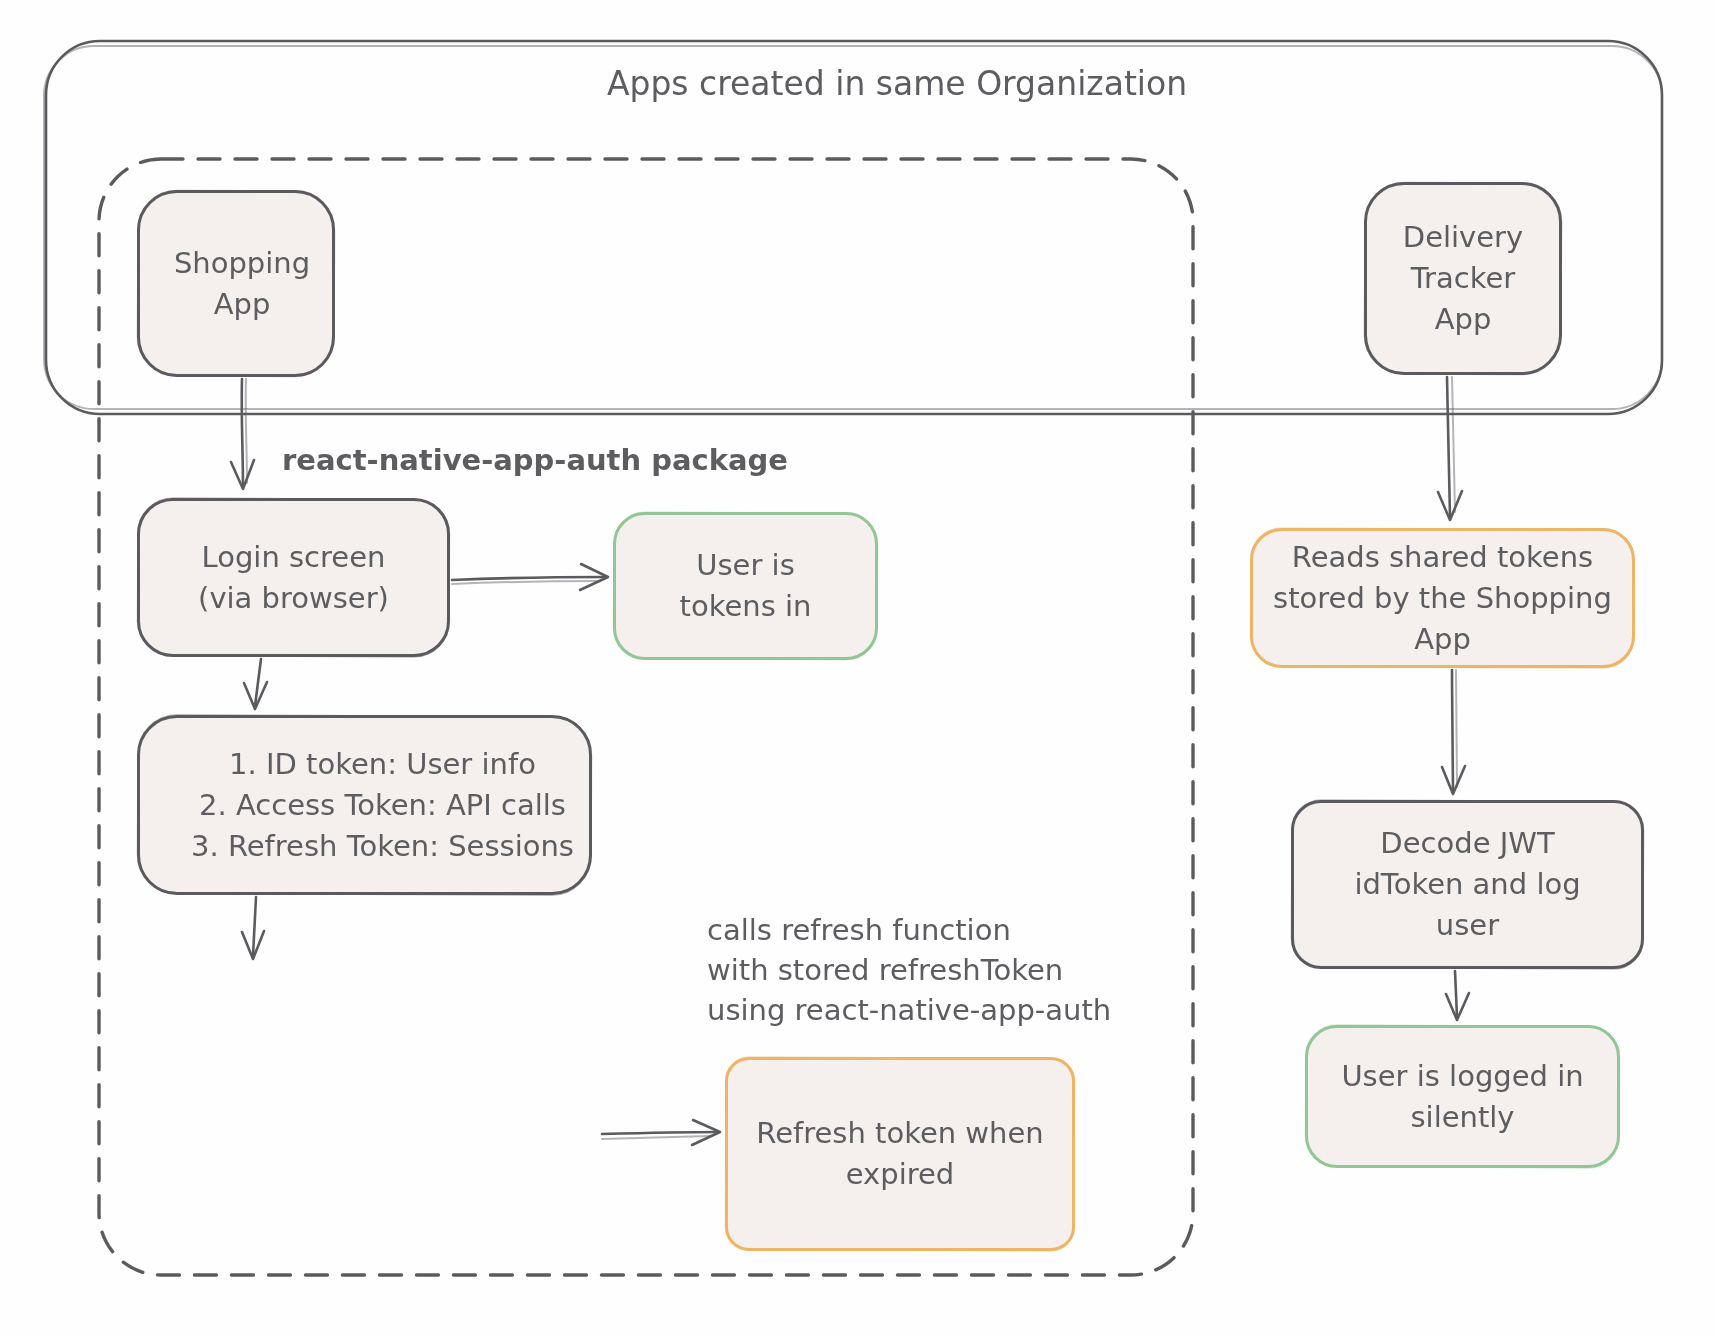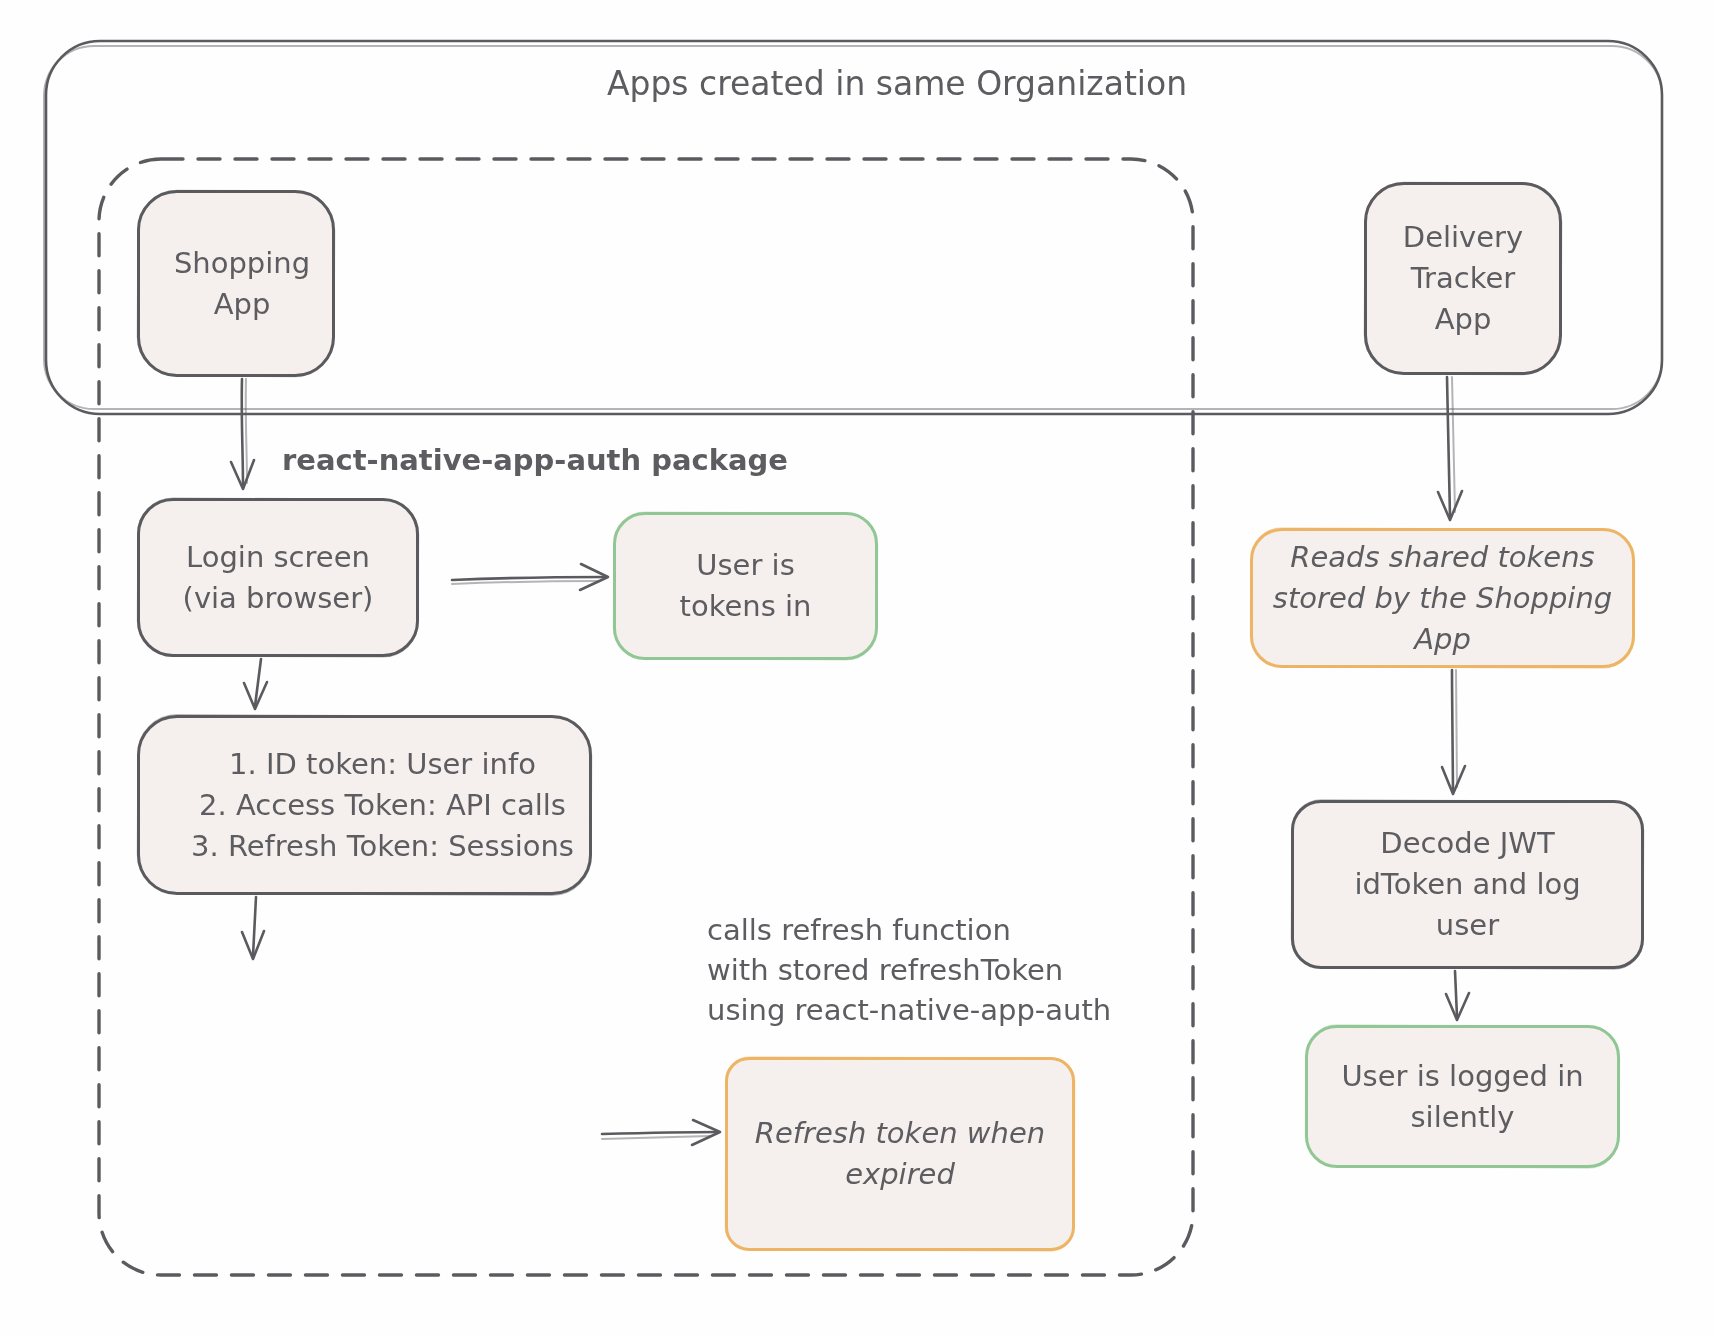--- a/index.html
+++ b/index.html
@@ -34,33 +34,33 @@
   }
   .node::before {
     content:""; position:absolute; inset:-3px;
     border:2px solid var(--bc,var(--stroke,#5b5b5f));
     border-radius:inherit;
     opacity:.4;
     transform:rotate(.3deg);
     pointer-events:none;
   }
   .node.green  { --bc:var(--green,#92c795);  border-width:3.5px; }
-  .node.orange { --bc:var(--orange,#eeb566); border-width:3.5px;font-style:italic; }
+  .node.orange { --bc:var(--orange,#eeb566); border-width:3.5px; }
 
   .float-label {
     position:absolute; z-index:2;
     white-space:pre-line;
     font-size:29px; line-height:40px;
   }
   .title { font-size:33px; text-align:center; }
 
   
   #n-shopping  { left:137px;  top:190px;  width:198px; height:187px; border-radius:40px;padding-left:12px; }
   #n-delivery  { left:1355px; top:182px;  width:198px; height:193px; border-radius:40px;margin-left:9px; }
-  #n-login     { left:137px;  top:498px;  width:282px; height:159px; border-radius:36px; }
+  #n-login     { left:137px;  top:498px;  width:313px; height:159px; border-radius:36px; }
   #n-loggedin  { left:613px;  top:512px;  width:265px; height:148px; border-radius:32px; }
   #n-tokens    { left:137px;  top:715px;  width:455px; height:180px; border-radius:40px;padding-left:36px; }
   #n-store     { left:137px;  top:967px;  width:463px; height:263px; border-radius:44px; }
   #n-refresh   { left:725px;  top:1057px; width:350px; height:194px; border-radius:24px; }
   #n-reads     { left:1250px; top:528px;  width:385px; height:140px; border-radius:32px; }
   #n-decode    { left:1291px; top:800px;  width:353px; height:169px; border-radius:30px; }
   #n-silent    { left:1305px; top:1025px; width:315px; height:143px; border-radius:32px; }
 
   #l-title   { left:517px; top:64px;  width:760px; }
   #l-authpkg { left:282px; top:440px; width:520px;font-weight:bold; }

